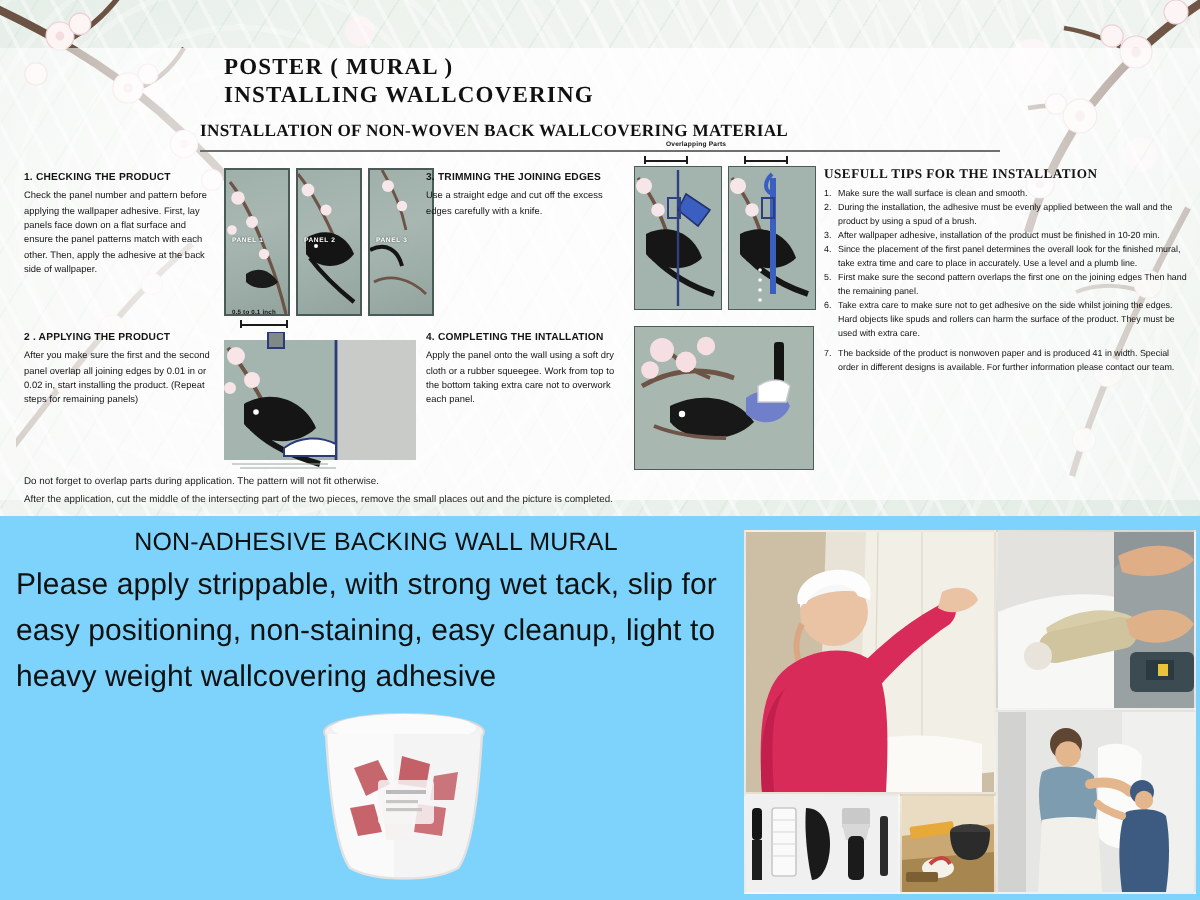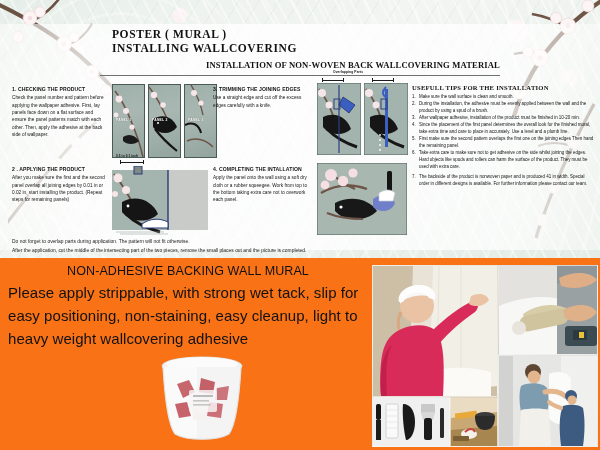--- a/index.html
+++ b/index.html
@@ -43,21 +43,21 @@
     position:absolute;left:0;top:24px;width:600px;height:226px;
     background:linear-gradient(90deg,rgba(255,255,255,.48) 0%,rgba(255,255,255,.74) 14%,rgba(255,255,255,.80) 50%,rgba(255,255,255,.70) 86%,rgba(255,255,255,.42) 100%);
   }
 
   .title-block{position:absolute;left:112px;top:28px;color:#111;}
   .t-line1{font-family:"Liberation Serif", serif;font-weight:bold;font-size:11.5px;letter-spacing:.6px;}
   .t-line2{font-family:"Liberation Serif", serif;font-weight:bold;font-size:11.5px;letter-spacing:.6px;margin-top:2px;}
   .t-sub{
     position:absolute;left:100px;top:60px;width:400px;
     font-family:"Liberation Serif", serif;font-weight:bold;font-size:8.6px;
-    letter-spacing:.15px;color:#111;text-align:right;
+    letter-spacing:.15px;color:#111;text-align:left;
     border-bottom:1px solid #6f6f6f;padding-bottom:5px;
   }
 
   .step{position:absolute;color:#141414;}
   .step-h{font-size:5.1px;font-weight:bold;letter-spacing:.1px;margin-bottom:2.2px;}
   .step-b{font-size:4.7px;line-height:1.58;letter-spacing:.02px;}
 
   
   .fig{position:absolute;overflow:hidden;}
   .panelset{position:absolute;display:flex;gap:3px;}
@@ -82,21 +82,21 @@
   .tip .num{width:7px;flex:none;}
   .tip .txt{flex:1;}
   .tip-gap{height:3.2px;}
 
   .notes{position:absolute;left:12px;top:238px;width:560px;color:#1a1a1a;}
   .note{font-size:4.9px;line-height:1.75;letter-spacing:.02px;}
 
   
   .bottom{
     position:absolute;left:0;top:258px;width:600px;height:192px;
-    background:#f97316;
+    background:#7dd3fc;
   }
   .promo{position:absolute;left:8px;top:6px;width:360px;color:#111;}
   .promo-h{font-size:12.5px;text-align:center;letter-spacing:.1px;margin-bottom:4px;}
   .promo-b{font-size:15px;line-height:1.52;letter-spacing:.05px;}
 
   .bucket{position:absolute;left:155px;top:96px;width:95px;height:90px;}
 
   
   .collage{position:absolute;left:372px;top:7px;width:224px;height:180px;}
   .ph{position:absolute;overflow:hidden;border:1px solid rgba(255,255,255,.5);}

